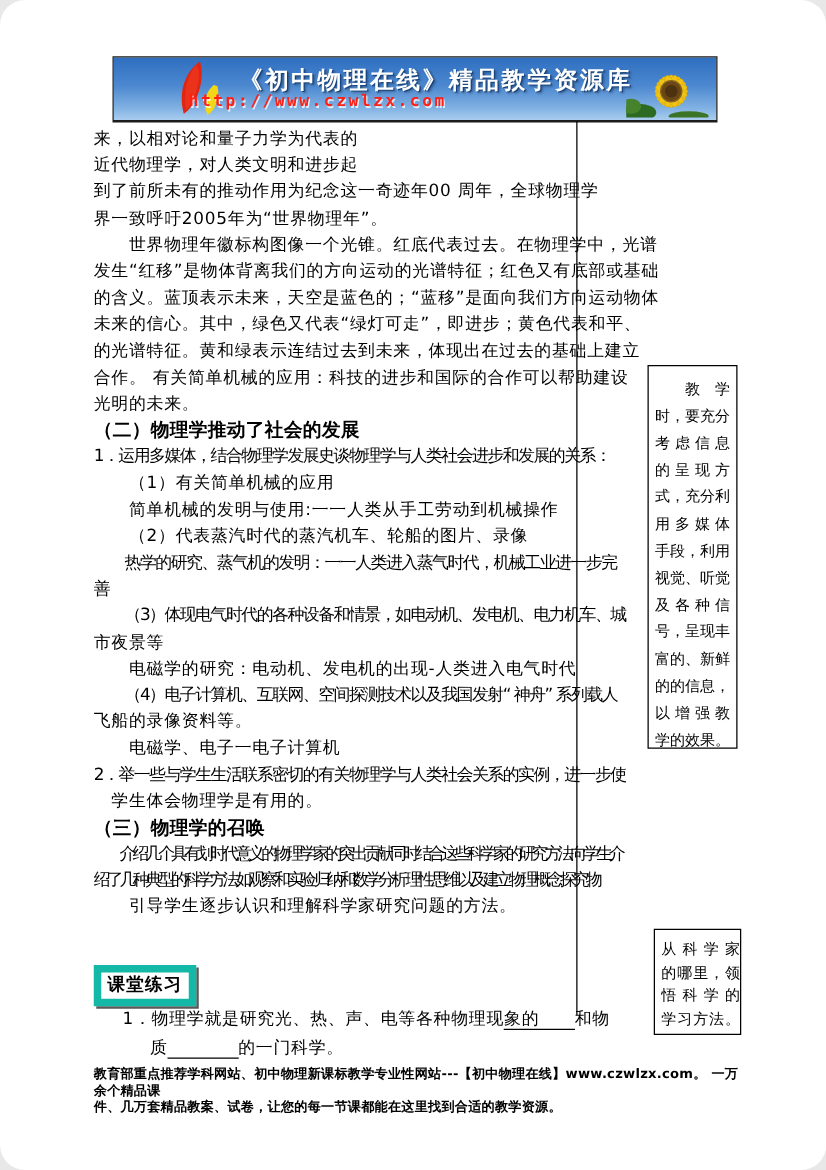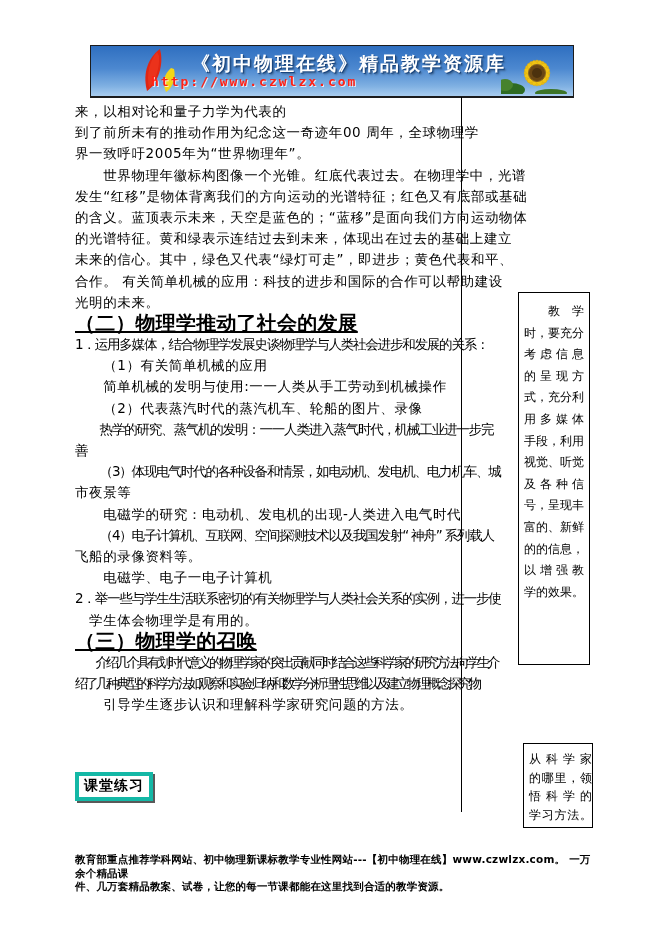--- a/index.html
+++ b/index.html
@@ -1,18 +1,18 @@
 <!DOCTYPE html>
 <html><head>
 <meta charset="utf-8">
 <style>
   html,body{margin:0;padding:0;background:#e8e8e8;}
   .page{
     position:relative;width:661px;height:936px;background:#ffffff;
-    font-family:"DejaVu Sans",sans-serif;color:#000;overflow:hidden;margin:0 auto;
+    font-family:"DejaVu Sans",sans-serif;color:#000;overflow:hidden;margin:0 auto;border-radius:20px;
   }
   
   .banner{
     position:absolute;left:90px;top:45px;width:482px;height:50px;
     border:1px solid #1c1c1c;border-bottom-width:2px;
     background:linear-gradient(180deg,#2f6fc0 0%,#4c88d0 45%,#7fb0e2 80%,#a9cdef 100%);
   }
   .banner .logo{position:absolute;left:42px;top:2px;}
   .banner .sunflower{position:absolute;right:6px;top:2px;}
   .banner-title{
@@ -24,34 +24,34 @@
     position:absolute;left:60px;right:110px;top:28px;text-align:left;
     color:#ff2015;font-weight:bold;font-size:13px;letter-spacing:2px;
     font-family:"DejaVu Sans Mono",monospace;
     text-shadow:1px 1px 0 rgba(255,255,255,.75);white-space:nowrap;
   }
   
   .vline{position:absolute;left:461px;top:97px;width:1px;height:715px;background:#000;}
   
   .body-text{position:absolute;left:75px;top:101px;width:432px;font-size:13.5px;line-height:21.2px;letter-spacing:.6px;}
   .body-text .ln{white-space:pre;height:21.2px;}
-  .body-text .heading{font-weight:bold;font-size:20px;letter-spacing:.2px;text-decoration:underline;}
+  .body-text .heading{font-weight:bold;font-size:15px;letter-spacing:.2px;}
   .body-text .semi{letter-spacing:-1.2px;}
   .body-text .tight{letter-spacing:-3.2px;}
   
   .note{position:absolute;border:1px solid #000;background:#fff;font-size:12px;}
   .note .nln{text-align:justify;text-align-last:justify;white-space:pre;}
-  .note1{left:518px;top:292px;width:72px;height:373px;padding:8px 5px 0 5px;box-sizing:border-box;}
+  .note1{left:518px;top:292px;width:72px;height:307px;padding:8px 5px 0 5px;box-sizing:border-box;}
   .note1 .nln{line-height:21.6px;}
   .note2{left:523px;top:743px;width:70px;height:85px;padding:6px 0 0 5px;box-sizing:border-box;}
   .note2 .nln{line-height:18.5px;}
   
   .exercise-label{
     position:absolute;left:75px;top:772px;display:inline-block;
-    border:4px solid #14b8a6;background:#fff;padding:1px 5px 2px 5px;
+    border:6px solid #14b8a6;background:#fff;padding:1px 5px 2px 5px;
     font-weight:bold;font-size:14px;letter-spacing:1px;
     box-shadow:2px 2px 0 rgba(60,60,60,.85);
   }
   .exercise{position:absolute;left:75px;top:804px;font-size:13.5px;line-height:23px;letter-spacing:.6px;}
   .exercise .exl1{padding-left:23px;white-space:pre;}
   .exercise .exl2{padding-left:45px;white-space:pre;}
   .exercise .blank{border-bottom:1px solid #000;white-space:pre;}
   
   .footer{position:absolute;left:75px;top:853px;width:520px;font-weight:bold;font-size:10.5px;line-height:13.5px;letter-spacing:.2px;}
 </style>
@@ -90,27 +90,28 @@
         <circle r="8.5" fill="#6a4714" stroke="#8a6520" stroke-width="1"></circle>
         <circle r="5" fill="#4c320e"></circle>
       </g>
     </svg>
   </div>
 
   <div class="vline"></div>
 
   <div class="body-text">
     <div class="ln">来，以相对论和量子力学为代表的</div>
+    <div class="ln">近代物理学，对人类文明和进步起</div>
     <div class="ln">到了前所未有的推动作用为纪念这一奇迹年00 周年，全球物理学</div>
     <div class="ln">界一致呼吁2005年为“世界物理年”。</div>
     <div class="ln">　　世界物理年徽标构图像一个光锥。红底代表过去。在物理学中，光谱</div>
     <div class="ln">发生“红移”是物体背离我们的方向运动的光谱特征；红色又有底部或基础</div>
     <div class="ln">的含义。蓝顶表示未来，天空是蓝色的；“蓝移”是面向我们方向运动物体</div>
+    <div class="ln">未来的信心。其中，绿色又代表“绿灯可走”，即进步；黄色代表和平、</div>
     <div class="ln">的光谱特征。黄和绿表示连结过去到未来，体现出在过去的基础上建立</div>
-    <div class="ln">未来的信心。其中，绿色又代表“绿灯可走”，即进步；黄色代表和平、</div>
     <div class="ln">合作。 有关简单机械的应用：科技的进步和国际的合作可以帮助建设</div>
     <div class="ln">光明的未来。</div>
     <div class="ln heading">（二）物理学推动了社会的发展</div>
     <div class="ln semi">1．运用多媒体，结合物理学发展史谈物理学与人类社会进步和发展的关系：</div>
     <div class="ln">　　（1）有关简单机械的应用</div>
     <div class="ln">　　简单机械的发明与使用:一一人类从手工劳动到机械操作</div>
     <div class="ln">　　（2）代表蒸汽时代的蒸汽机车、轮船的图片、录像</div>
     <div class="ln semi">　　热学的研究、蒸气机的发明：一一人类进入蒸气时代，机械工业进一步完</div>
     <div class="ln">善</div>
     <div class="ln semi">　　（3）体现电气时代的各种设备和情景，如电动机、发电机、电力机车、城</div>
@@ -147,19 +148,23 @@
   <div class="note note2">
     <div class="nln">从科学家</div>
     <div class="nln">的哪里，领</div>
     <div class="nln">悟科学的</div>
     <div class="nln">学习方法。</div>
   </div>
 
   <div class="exercise-label">
     <span>课堂练习</span>
   </div>
+  <div class="exercise">
+    <div class="exl1"><span>1．物理学就是研究光、热、声、电等各种物理现</span><span class="blank">象的　　</span><span>和物</span></div>
+    <div class="exl2"><span>质</span><span class="blank">　　　　</span><span>的一门科学。</span></div>
+  </div>
 
   <div class="footer">
     <div>教育部重点推荐学科网站、初中物理新课标教学专业性网站---【初中物理在线】www.czwlzx.com。 一万余个精品课</div>
     <div>件、几万套精品教案、试卷，让您的每一节课都能在这里找到合适的教学资源。</div>
   </div>
 
 </div>
 
 </body></html>

